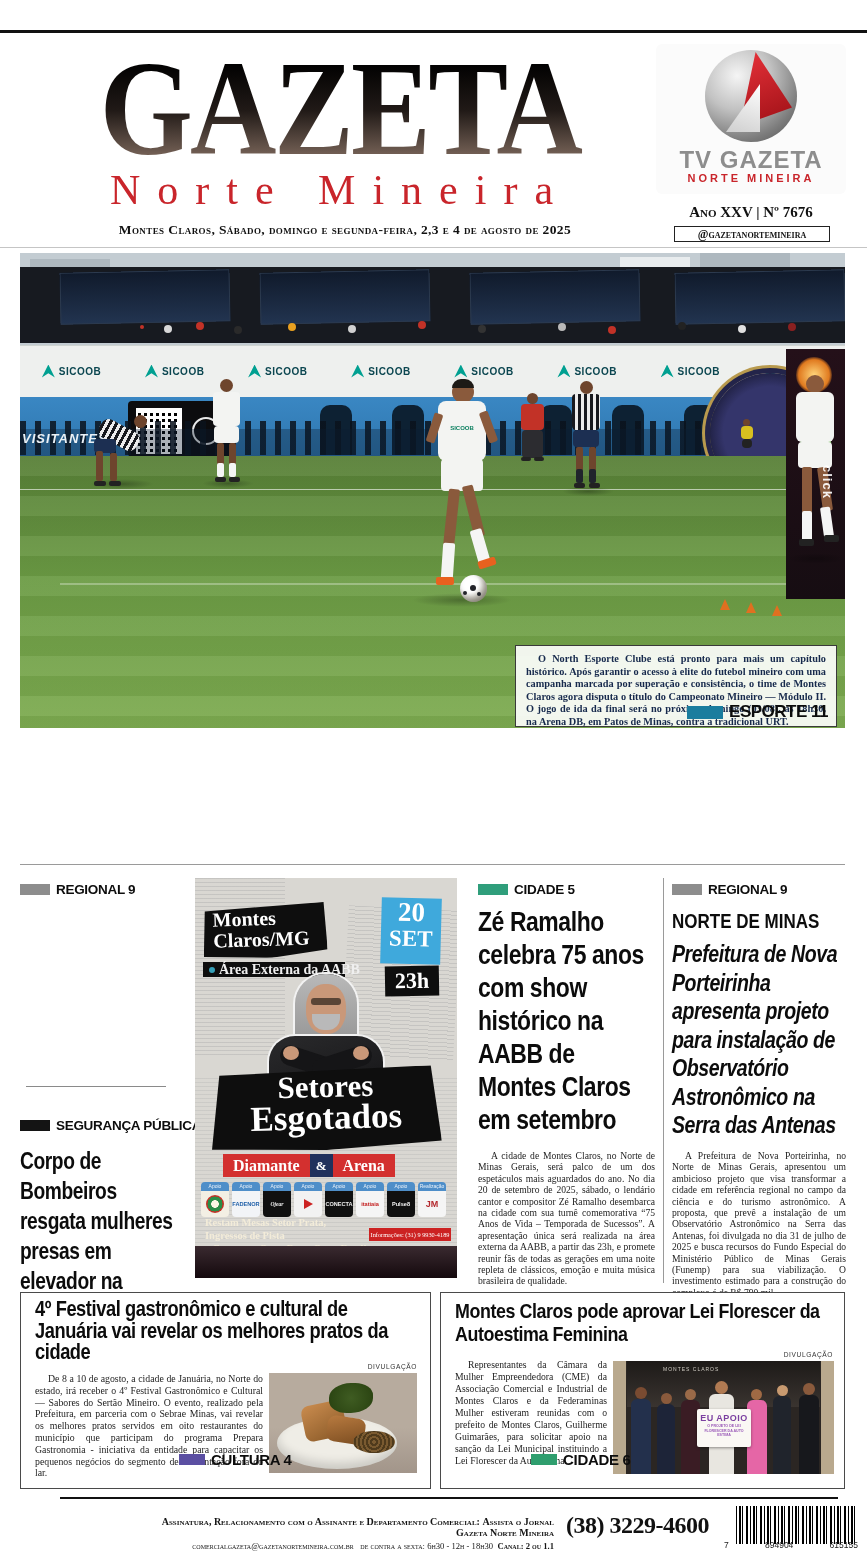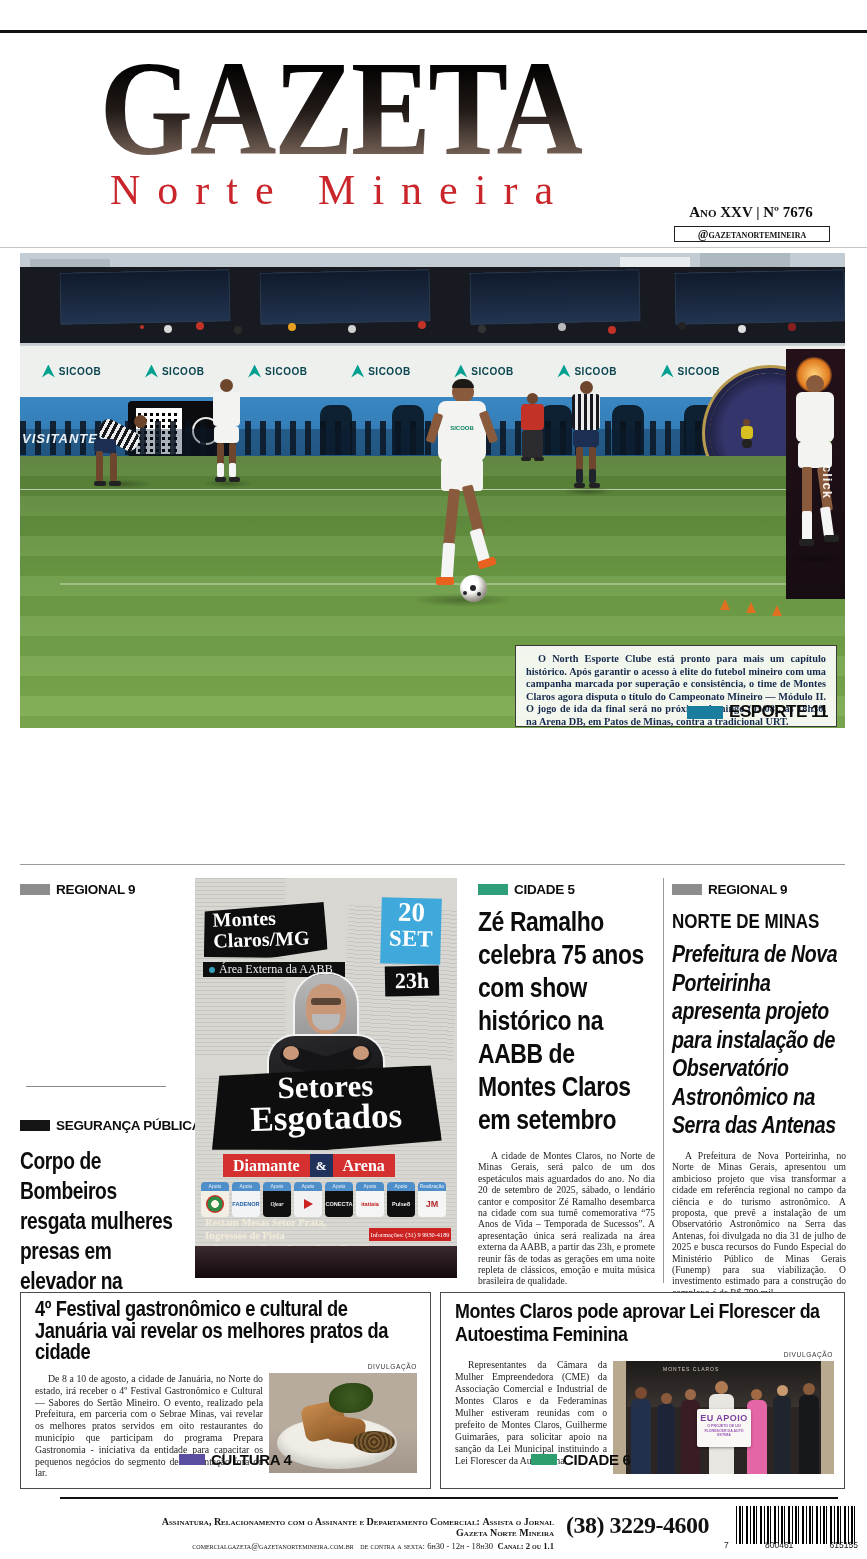--- a/index.html
+++ b/index.html
@@ -100,21 +100,21 @@
   .colhl{letter-spacing:-.5px;}
   
   #poster{left:195px;top:878px;width:262px;height:400px;overflow:hidden;background:#d9d7d2;}
   .collage{position:absolute;background:repeating-linear-gradient(180deg,#adadad 0 1px,transparent 1px 4px);opacity:.45;}
   .pblob{position:absolute;background:#0e0e0e;color:#fff;}
   .blob1{left:8px;top:26px;width:124px;height:54px;transform:rotate(-2deg);
     clip-path:polygon(2% 10%,98% 0,100% 88%,55% 100%,0 94%);padding:4px 0 0 10px;box-sizing:border-box;}
   .blob1 .l1{font-size:20px;line-height:21px;font-weight:700;}
   .venue{left:8px;top:84px;width:142px;height:15px;display:flex;align-items:center;gap:4px;padding-left:6px;box-sizing:border-box;}
   .pin{width:6px;height:6px;border-radius:50%;background:#35a0b8;flex:0 0 auto;}
-  .venue span{font-size:12px;font-weight:400;color:#efefef;white-space:nowrap;}
+  .venue span{font-size:14px;font-weight:700;color:#efefef;white-space:nowrap;}
   .dblue{left:186px;top:20px;width:60px;height:66px;background:#3fa9dc;color:#fff;transform:rotate(1.5deg);
     text-align:center;font-weight:700;}
   .dblue .d1{font-size:27px;line-height:28px;}
   .dblue .d2{font-size:23px;line-height:26px;}
   .dblack{left:190px;top:88px;width:54px;height:30px;background:#0e0e0e;color:#fff;text-align:center;
     font-size:22px;line-height:30px;font-weight:700;transform:rotate(-1deg);}
   .ze{left:66px;top:96px;width:130px;height:158px;}
   .ze .hair{position:absolute;left:34px;top:0;width:62px;height:84px;border-radius:30px 30px 22px 22px;
     background:linear-gradient(180deg,#b9b9b9,#8f8f8f);box-shadow:0 0 0 2px #f2f2f2;}
   .ze .face{position:absolute;left:45px;top:10px;width:40px;height:50px;border-radius:45%;background:#c99879;}
@@ -175,21 +175,29 @@
 <body>
 
 <div id="page">
 
   <div class="abs rule" style="left:0;top:30px;width:867px;height:3px;"></div>
 
   <div class="abs" style="left:30px;top:40px;width:620px;">
     <div class="gazeta-txt">GAZETA</div>
   </div>
   <div class="abs norte-txt" style="left:30px;top:166px;width:620px;">Norte Mineira</div>
-
+  <div class="abs scap" style="left:30px;top:222px;width:630px;text-align:center;font-weight:700;font-size:13.5px;letter-spacing:.4px;">Montes Claros, Sábado, domingo e segunda-feira, 2,3 e 4 de agosto de 2025</div>
+
+  <div class="abs tvcard" style="left:656px;top:44px;width:190px;height:150px;">
+    <div class="sphere"></div>
+    <div class="sailred"></div>
+    <div class="sailwhite"></div>
+    <div class="tvname">TV GAZETA</div>
+    <div class="tvsub">NORTE MINEIRA</div>
+  </div>
   <div class="abs scap" style="left:656px;top:204px;width:190px;text-align:center;font-weight:700;font-size:15px;">Ano XXV | Nº 7676</div>
   <div class="abs scap" style="left:674px;top:226px;width:154px;text-align:center;font-weight:700;font-size:11.5px;border:1.5px solid #222;padding:1px 0;">@gazetanortemineira</div>
 
   <div class="abs" style="left:0;top:247px;width:867px;height:1px;background:#c5c5c5;"></div>
 
   <div id="photo" class="abs">
 
     <div class="bld" style="left:600px;top:4px;width:70px;height:34px;background:#e8ecee;"></div>
     <div class="bld" style="left:680px;top:0;width:90px;height:30px;"></div>
     <div class="bld" style="left:10px;top:6px;width:80px;height:26px;"></div>
@@ -550,17 +558,17 @@
     <div class="ftline scap" style="font-size:8.6px;margin-top:3px;">
       <span>comercialgazeta@gazetanortemineira.com.br</span>&nbsp;&nbsp;
       <span>de contra a sexta: 6h30 - 12h - 18h30</span>&nbsp;
       <b>Canal: 2 ou 1.1</b>
     </div>
   </div>
   <div class="abs phone" style="left:566px;top:1512px;">(38) 3229-4600</div>
   <div class="barcode"></div>
   <div class="bdigits">
     <span>7</span>
-    <span>800461</span>
+    <span>894904</span>
     <span>615155</span>
   </div>
 
 </div>
 
 </body></html>

